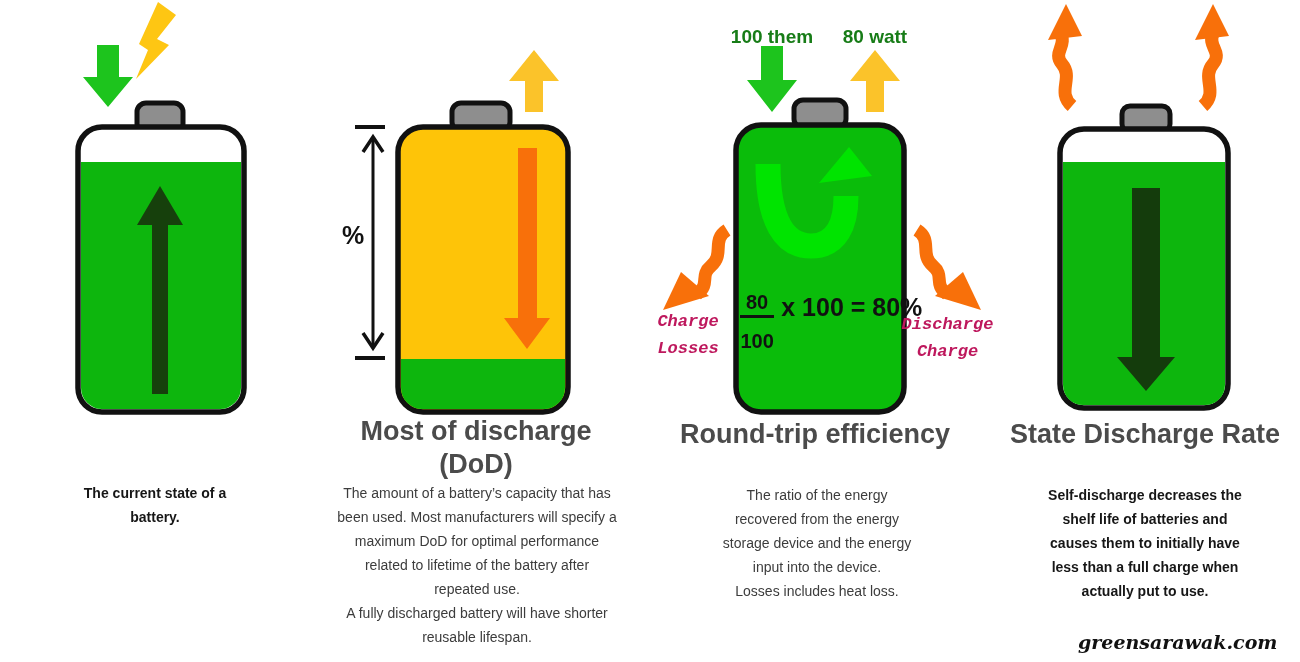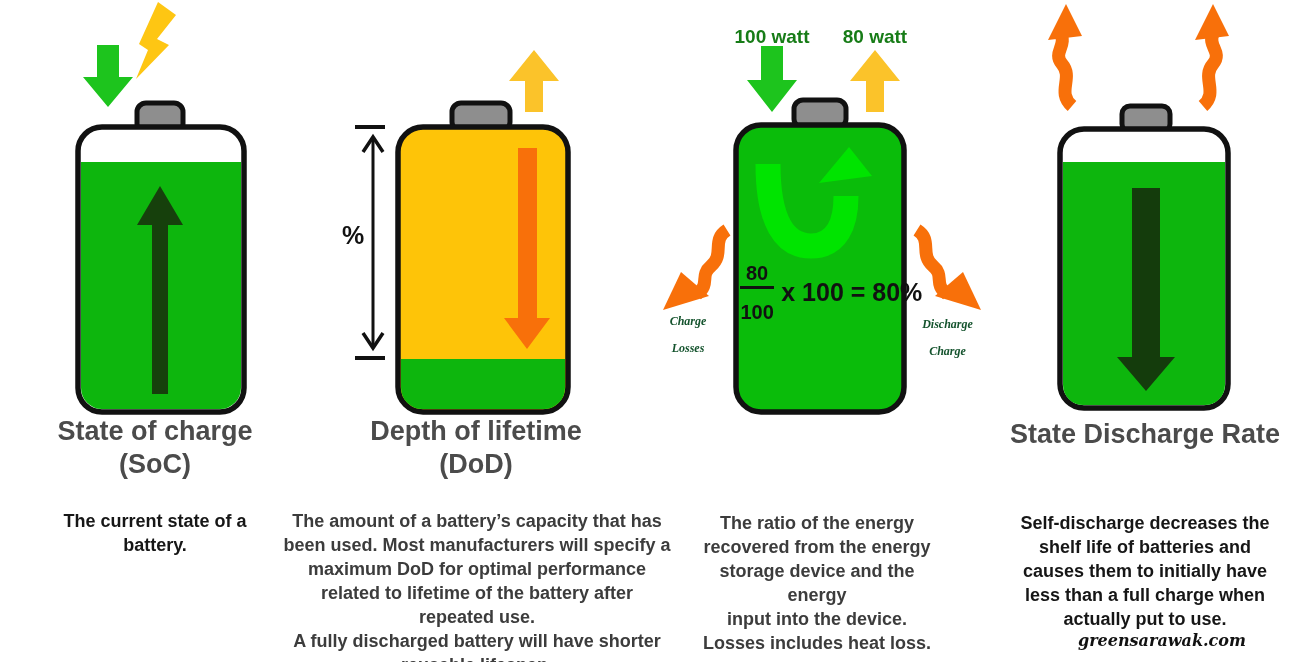--- a/index.html
+++ b/index.html
@@ -7,44 +7,44 @@
     position:relative;width:1300px;height:662px;background:#ffffff;overflow:hidden;
     font-family:"Liberation Sans","DejaVu Sans",sans-serif;
   }
   .abs{position:absolute;}
   svg{position:absolute;overflow:visible;}
   .lines{white-space:pre-line;}
   .heading{
     text-align:center;color:#4b4b4b;font-weight:700;
     font-size:27px;line-height:33px;letter-spacing:0px;
   }
-  .desc{text-align:center;font-size:18px;line-height:24px;margin-top:28px;}
+  .desc{text-align:center;font-size:14px;line-height:24px;}
   .desc-dark{color:#161616;font-weight:700;}
-  .desc-grey{color:#3c3c3c;font-weight:700;}
+  .desc-grey{color:#3c3c3c;font-weight:400;}
   .watt{
     text-align:center;color:#177c17;font-weight:700;font-size:19px;
   }
   .pct{
     text-align:center;color:#111111;font-weight:700;font-size:25px;
   }
   .formula{
     display:flex;align-items:center;color:#111111;font-weight:700;
   }
   .frac{display:flex;flex-direction:column;align-items:center;font-size:20px;line-height:22px;}
-  .fnum{padding:0 6px 2px;border-bottom:3px solid #111111;}
+  .fnum{padding:0 6px 2px;border-bottom:3px solid #111111;margin-top:29px;}
   .fden{padding-top:12px;}
   .fsuffix{font-size:25px;padding-left:7px;}
   .loss{
-    text-align:center;color:#14532d;font-weight:700;font-style:italic;
-    font-family:Liberation Serif, serif;
-    font-size:12px;line-height:27px;
+    text-align:center;color:#be185d;font-weight:700;font-style:italic;
+    font-family:Liberation Mono, monospace;
+    font-size:17px;line-height:27px;
   }
   .watermark{
     text-align:center;color:#111111;font-weight:700;font-style:italic;
-    font-family:"DejaVu Serif","Liberation Serif",serif;font-size:16px;
+    font-family:"DejaVu Serif","Liberation Serif",serif;font-size:19px;
   }
 </style>
 </head>
 <body>
 
 <div class="canvas">
 
   <svg class="abs" style="left:0;top:0" width="310" height="415" viewBox="0 0 310 415">
     <defs>
       <clipPath id="clip-b1">
@@ -99,53 +99,52 @@
     <path d="M62,106 C46,92 64,78 52,64 C42,52 58,46 50,32" fill="none" stroke="#f8700a" stroke-width="13"></path>
     <polygon points="38,40 72,36 56,4" fill="#f8700a"></polygon>
     <path d="M193,106 C209,92 191,78 203,64 C213,52 197,46 203,34" fill="none" stroke="#f8700a" stroke-width="13"></path>
     <polygon points="185,40 219,36 203,4" fill="#f8700a"></polygon>
     <rect x="112" y="106" width="48" height="26" rx="8" fill="#8e8e8e" stroke="#111" stroke-width="5"></rect>
     <rect x="50" y="129" width="168" height="279" rx="24" fill="#ffffff" stroke="#111" stroke-width="5.5"></rect>
     <rect x="53" y="162" width="162" height="243" fill="#0db60d" clip-path="url(#clip-b4)"></rect>
     <polygon points="122,188 150,188 150,357 165,357 136,391 107,357 122,357" fill="#143c0c"></polygon>
   </svg>
 
-  <div class="abs watt" style="left:712px;top:26px;width:120px">100 watt</div>
+  <div class="abs watt" style="left:712px;top:26px;width:120px">100 them</div>
   <div class="abs watt" style="left:815px;top:26px;width:120px">80 watt</div>
 
   <div class="abs pct" style="left:331px;top:221px;width:44px">%</div>
 
   <div class="abs formula" style="left:740px;top:262px">
     <div class="frac">
       <span class="fnum">80</span>
       <span class="fden">100</span>
     </div>
     <span class="fsuffix">x 100 = 80%</span>
   </div>
 
   <div class="abs loss lines" style="left:636px;top:308px;width:104px">Charge
 Losses</div>
   <div class="abs loss lines" style="left:890px;top:311px;width:115px">Discharge
 Charge</div>
 
-  <div class="abs heading lines" style="left:5px;top:415px;width:300px">State of charge
-(SoC)</div>
   <div class="abs desc desc-dark lines" style="left:25px;top:481px;width:260px">The current state of a
 battery.</div>
 
-  <div class="abs heading lines" style="left:326px;top:415px;width:300px">Depth of lifetime
+  <div class="abs heading lines" style="left:326px;top:415px;width:300px">Most of discharge
 (DoD)</div>
   <div class="abs desc desc-grey lines" style="left:283px;top:481px;width:388px">The amount of a battery’s capacity that has
 been used. Most manufacturers will specify a
 maximum DoD for optimal performance
 related to lifetime of the battery after
 repeated use.
 A fully discharged battery will have shorter
 reusable lifespan.</div>
 
+  <div class="abs heading lines" style="left:665px;top:418px;width:300px">Round-trip efficiency</div>
   <div class="abs desc desc-grey lines" style="left:692px;top:483px;width:250px">The ratio of the energy
 recovered from the energy
 storage device and the energy
 input into the device.
 Losses includes heat loss.</div>
 
   <div class="abs heading lines" style="left:1000px;top:418px;width:290px">State Discharge Rate</div>
   <div class="abs desc desc-dark lines" style="left:1013px;top:483px;width:264px">Self-discharge decreases the
 shelf life of batteries and
 causes them to initially have

